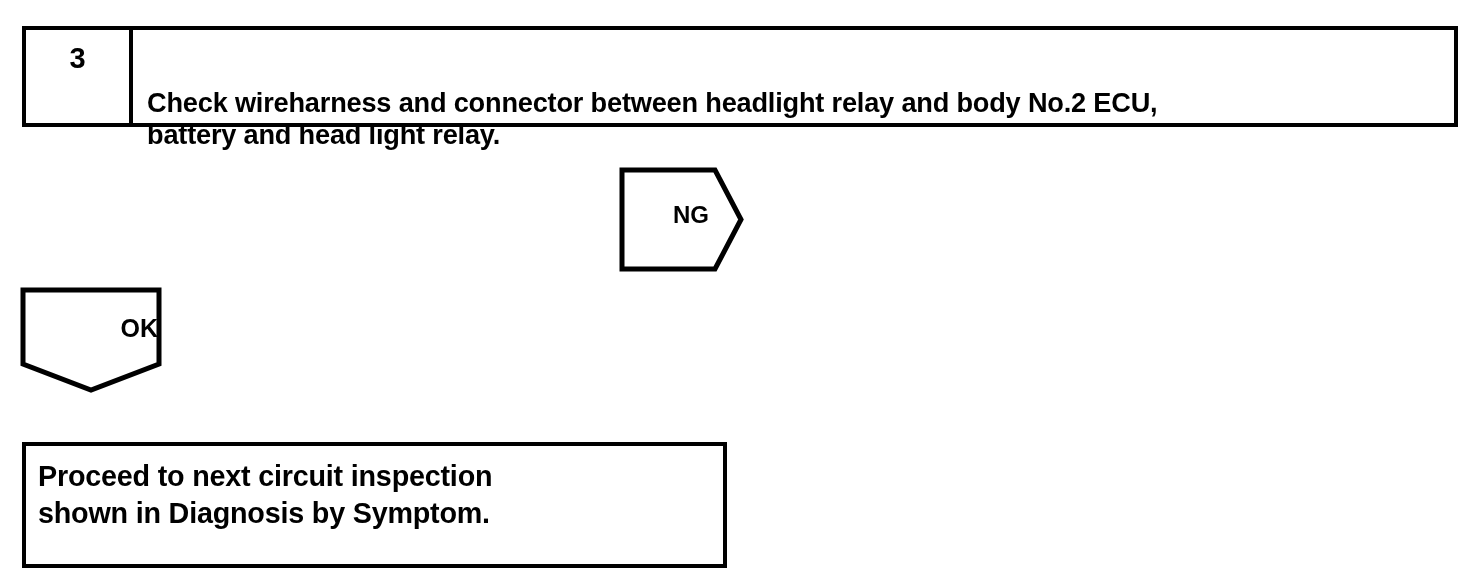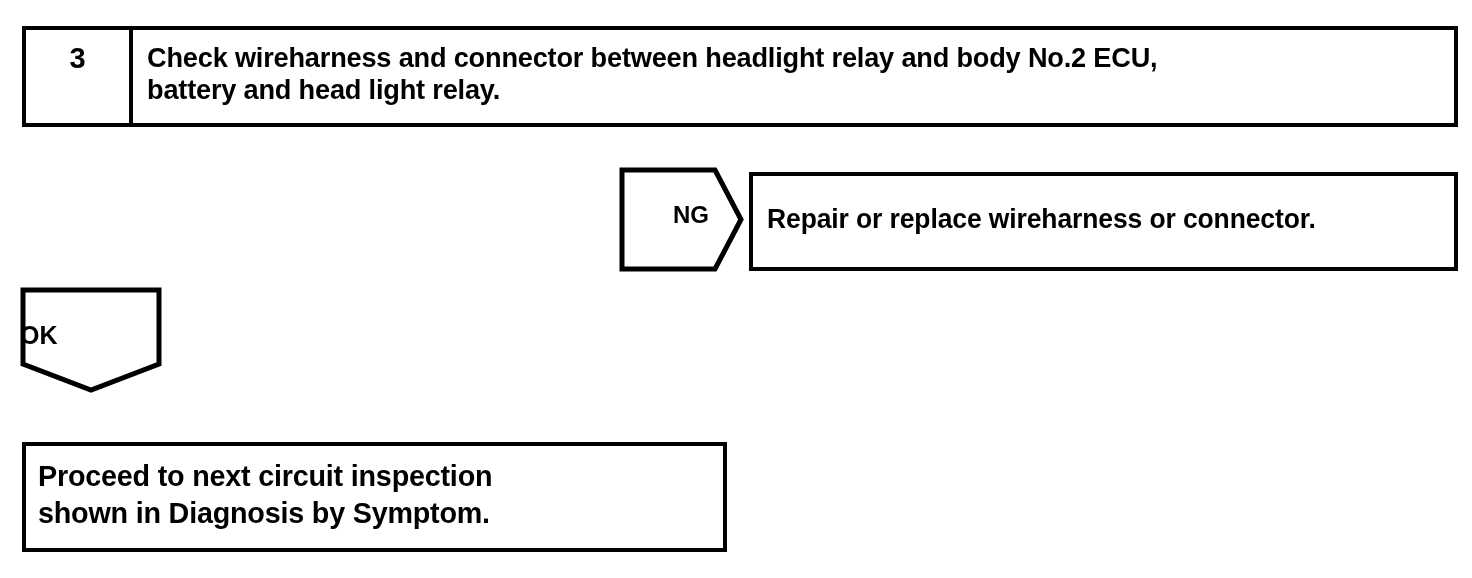--- a/index.html
+++ b/index.html
@@ -48,20 +48,21 @@
   .step-number {
     font-size: 29px;
     font-weight: bold;
     line-height: 1;
     letter-spacing: 0px;
   }
   .step-text-cell {
     flex: 1 1 auto;
     padding: 12px 0 0 14px;
     box-sizing: border-box;
+    margin-top: 45px;
   }
   .step-text {
     font-size: 28px;
     font-weight: bold;
     line-height: 1.13;
     letter-spacing: -0.2px;
     transform: scaleX(0.97);
     transform-origin: left top;
     white-space: pre-line;
   }
@@ -115,35 +116,35 @@
     position: absolute;
     left: 20px;
     top: 287px;
     width: 142px;
     height: 106px;
   }
   .ok-arrow svg { display: block; }
   .ok-label {
     position: absolute;
     left: 20px;
-    top: 323px;
+    top: 316px;
     width: 138px;
-    text-align: left;
+    text-align: right;
     font-size: 25px;
     font-weight: bold;
     line-height: 1;
   }
 
   
   .proceed-box {
     position: absolute;
     left: 22px;
     top: 442px;
     width: 705px;
-    height: 110px;
+    height: 126px;
     border: 4px solid #000000;
     box-sizing: border-box;
     background: #ffffff;
   }
   .proceed-text {
     position: absolute;
     left: 12px;
     top: 12px;
     font-size: 29px;
     font-weight: bold;
@@ -169,23 +170,20 @@
     </div>
   </div>
 
   <div class="ng-arrow">
     <svg width="125" height="105" viewBox="0 0 125 105" xmlns="http://www.w3.org/2000/svg">
       <polygon points="3,3 96,3 122,52.5 96,102 3,102" fill="#ffffff" stroke="#000000" stroke-width="5" stroke-linejoin="miter"></polygon>
     </svg>
   </div>
   <div class="ng-label">NG</div>
 
-  <div class="repair-box">
-    <div class="repair-text">Repair or replace wireharness or connector.</div>
-  </div>
 
   <div class="ok-arrow">
     <svg width="142" height="106" viewBox="0 0 142 106" xmlns="http://www.w3.org/2000/svg">
       <polygon points="3,3 139,3 139,77 71,103 3,77" fill="#ffffff" stroke="#000000" stroke-width="5" stroke-linejoin="miter"></polygon>
     </svg>
   </div>
   <div class="ok-label">OK</div>
 
   <div class="proceed-box">
     <div class="proceed-text">Proceed to next circuit inspection

